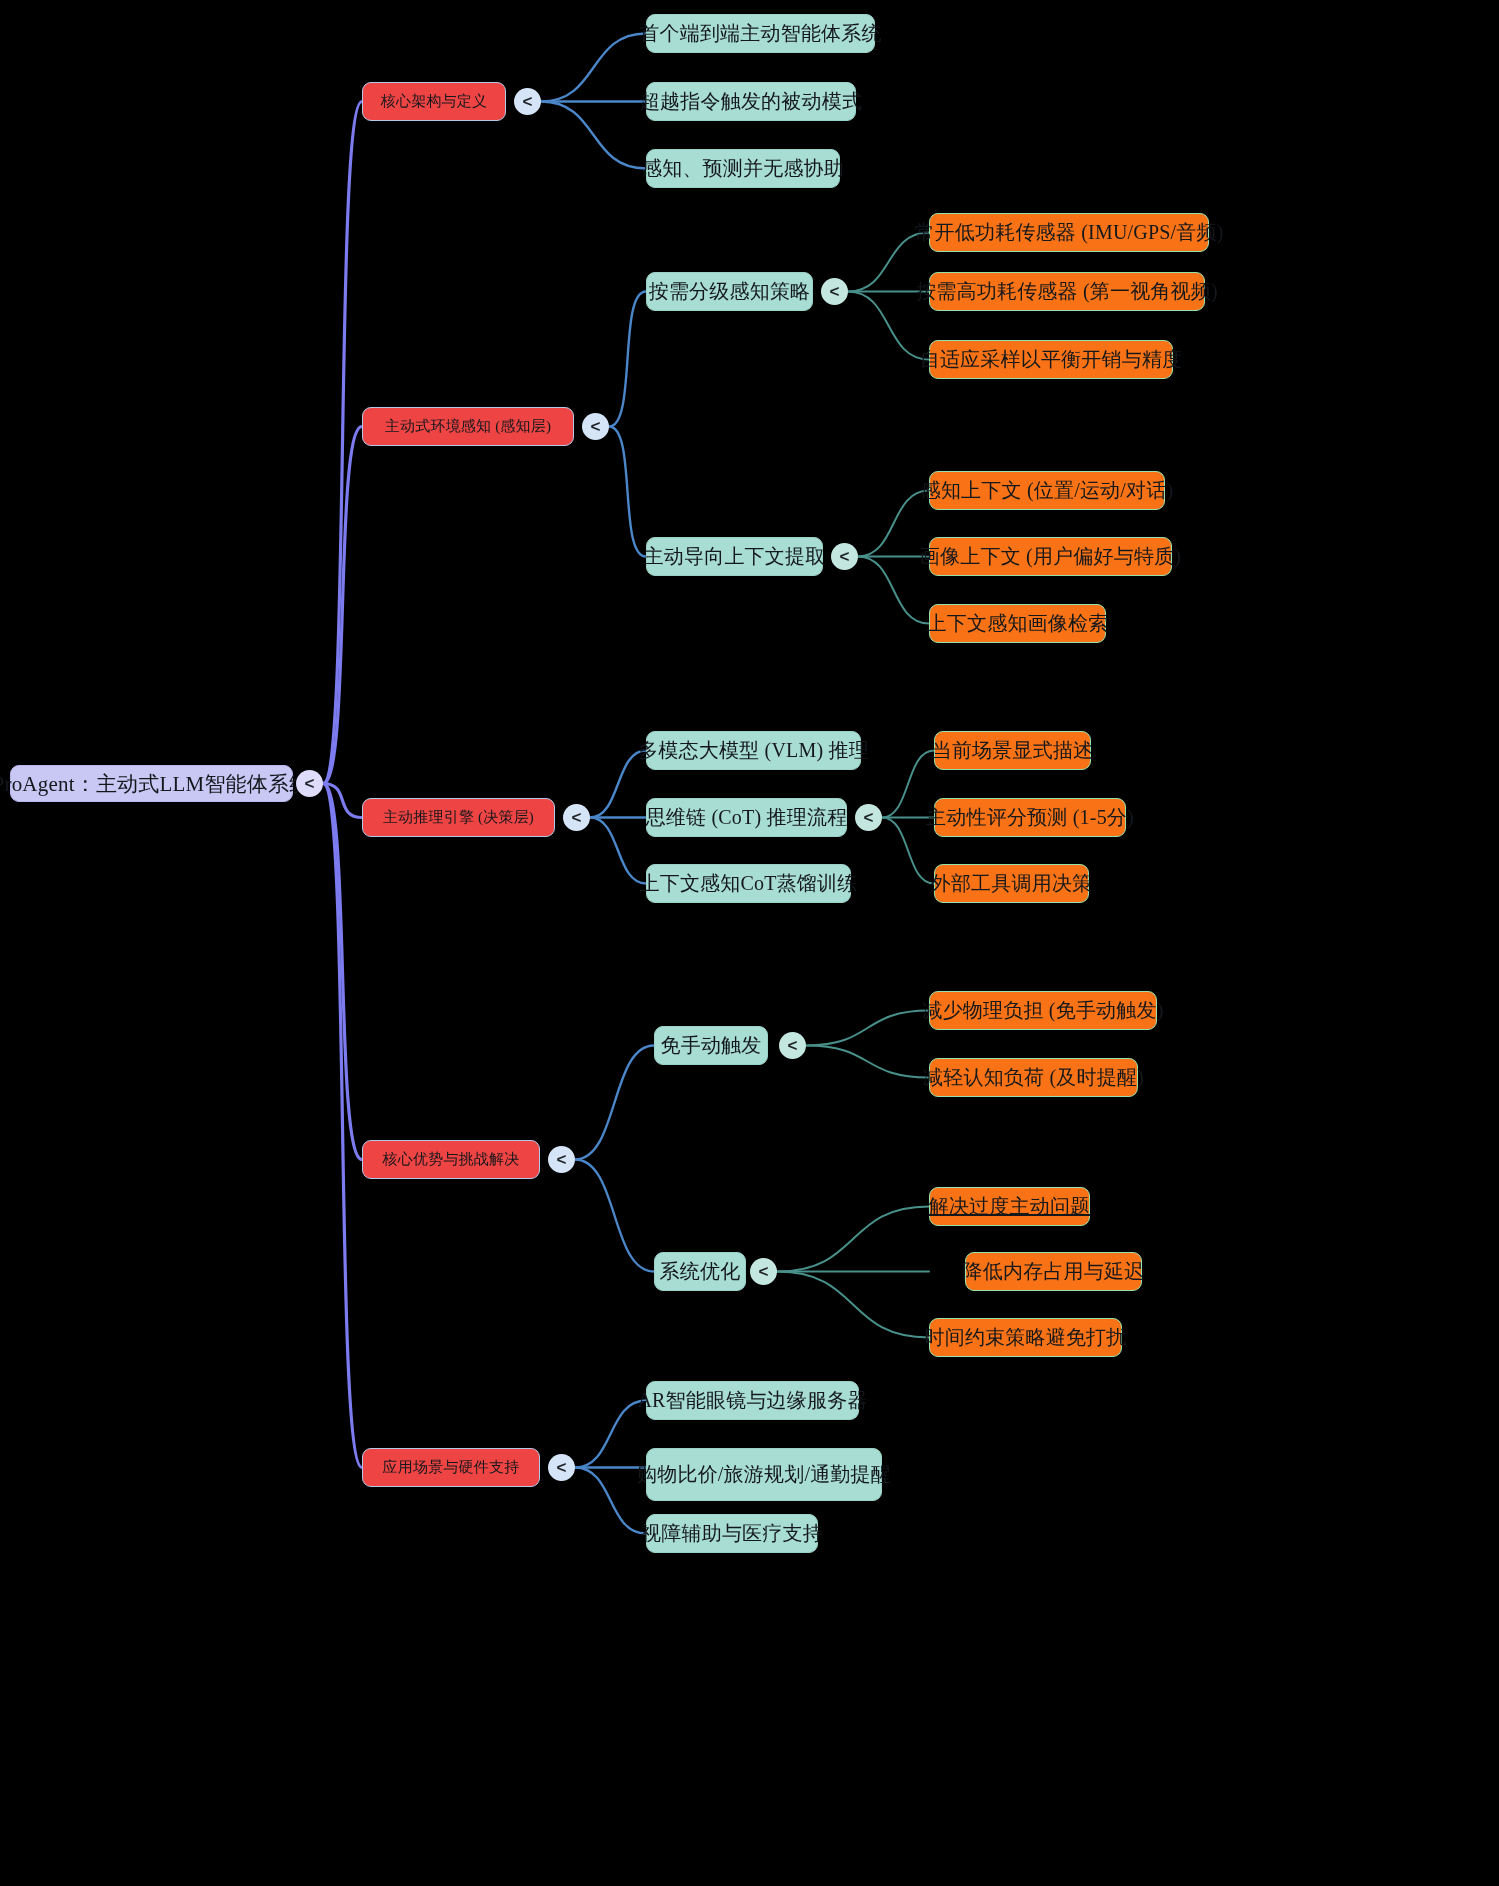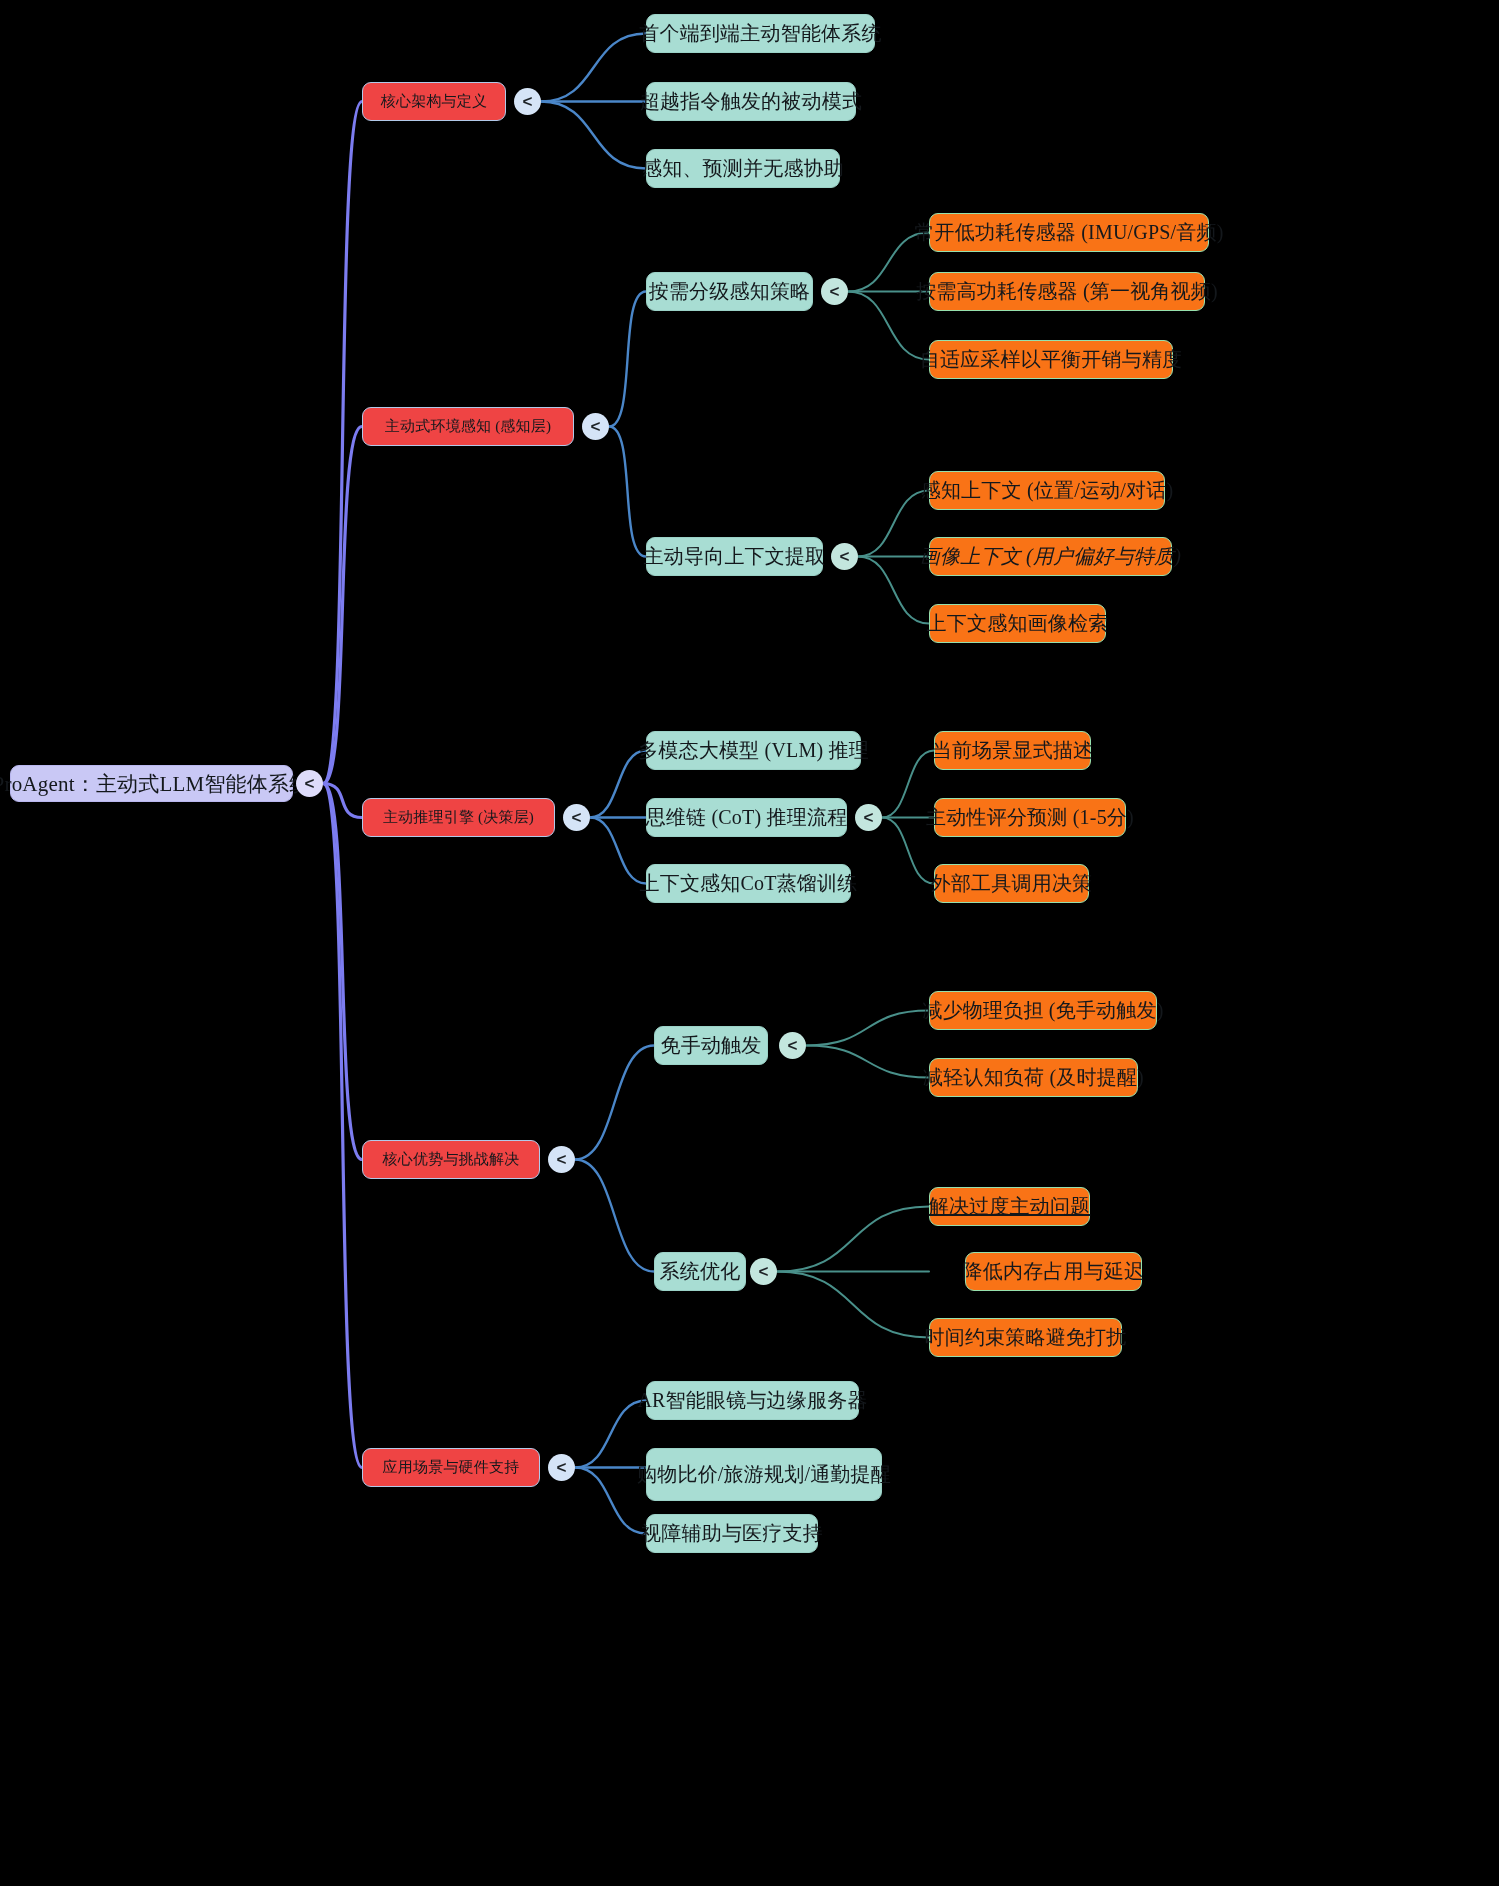--- a/index.html
+++ b/index.html
@@ -124,21 +124,21 @@
     <div class="node lvl3" style="left: 929px; top: 340px; width: 244px; height: 39px;">
       <span>自适应采样以平衡开销与精度</span>
     </div>
     <div class="node lvl2" style="left: 646px; top: 537px; width: 177px; height: 39px;">
       <span>主动导向上下文提取</span>
     </div>
     <div class="collapse c2" style="left: 831px; top: 543px;">&lt;</div>
     <div class="node lvl3" style="left: 929px; top: 471px; width: 236px; height: 39px; justify-content: center;">
       <span>感知上下文 (位置/运动/对话)</span>
     </div>
-    <div class="node lvl3" style="left: 929px; top: 537px; width: 243px; height: 39px; font-style: italic;">
+    <div class="node lvl3" style="left: 929px; top: 537px; width: 243px; height: 39px;">
       <span>画像上下文 (用户偏好与特质)</span>
     </div>
     <div class="node lvl3" style="left: 929px; top: 604px; width: 177px; height: 39px;">
       <span>上下文感知画像检索</span>
     </div>
     <div class="node lvl1" style="left: 362px; top: 798px; width: 193px; height: 39px;">
       <span>主动推理引擎 (决策层)</span>
     </div>
     <div class="collapse c1" style="left: 563px; top: 804px;">&lt;</div>
     <div class="node lvl2" style="left: 646px; top: 731px; width: 215px; height: 39px;">

